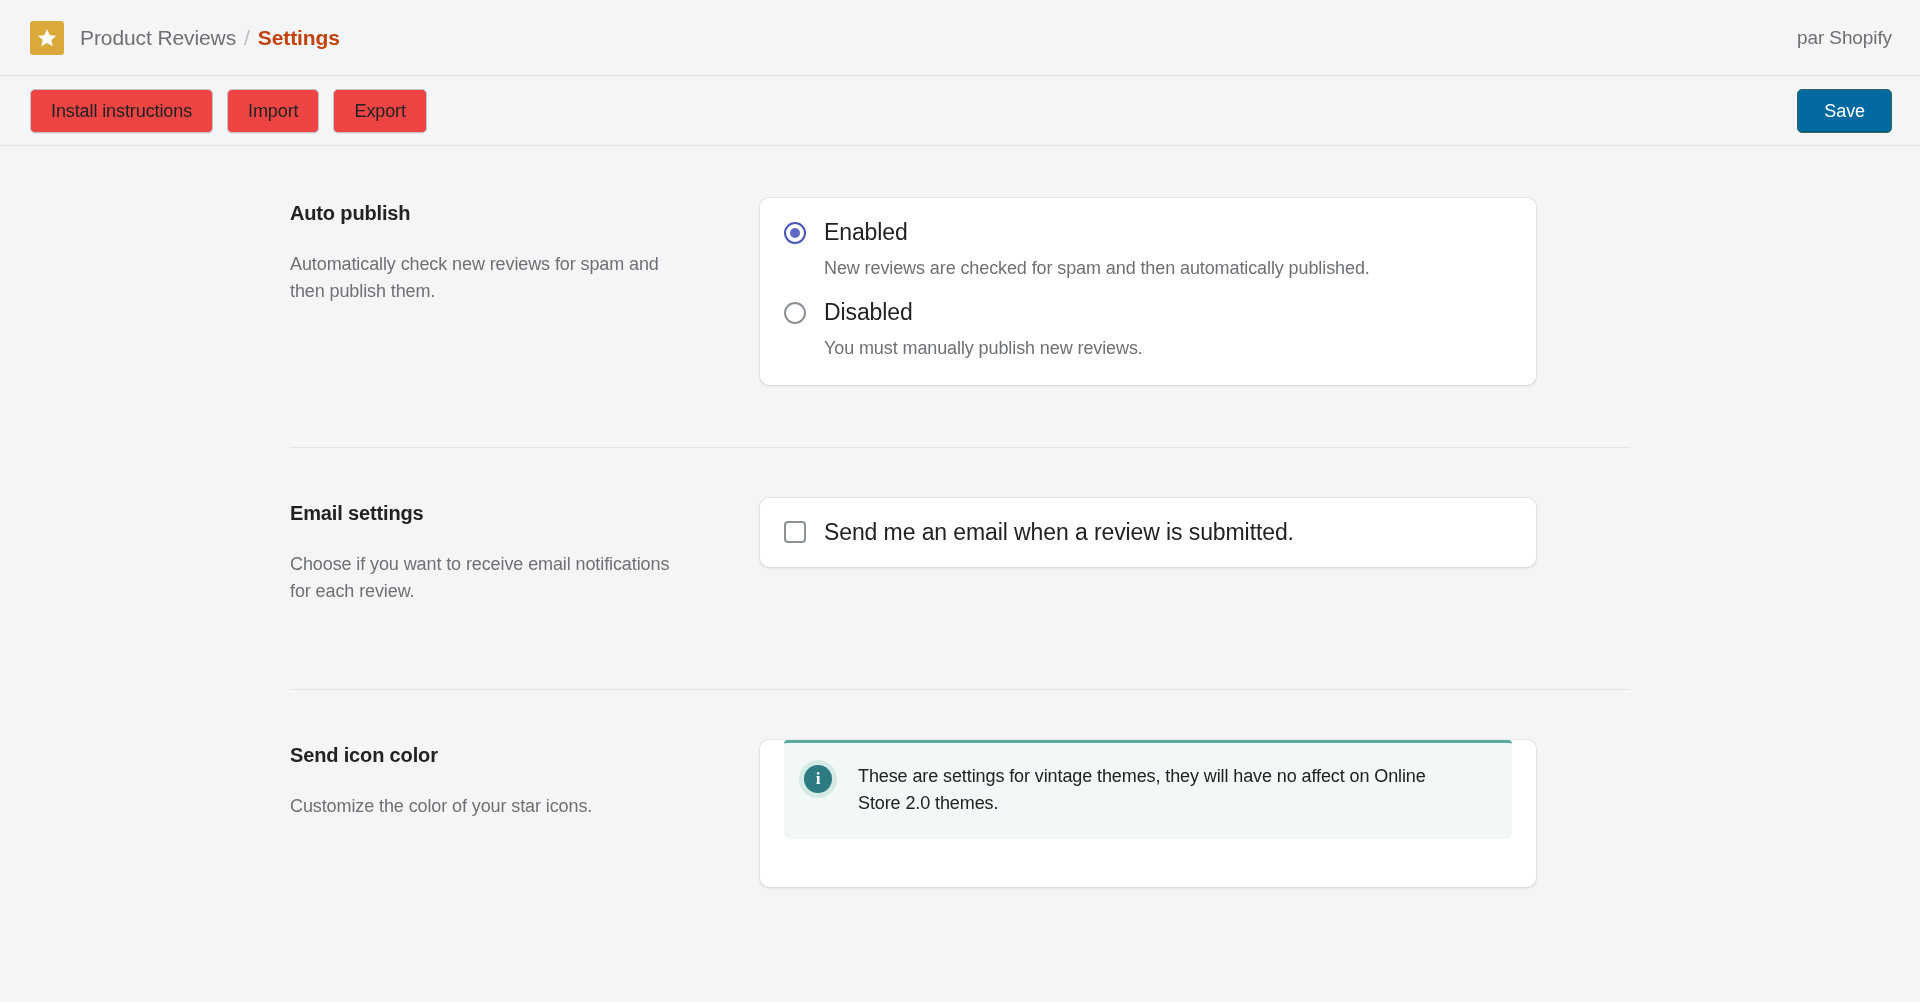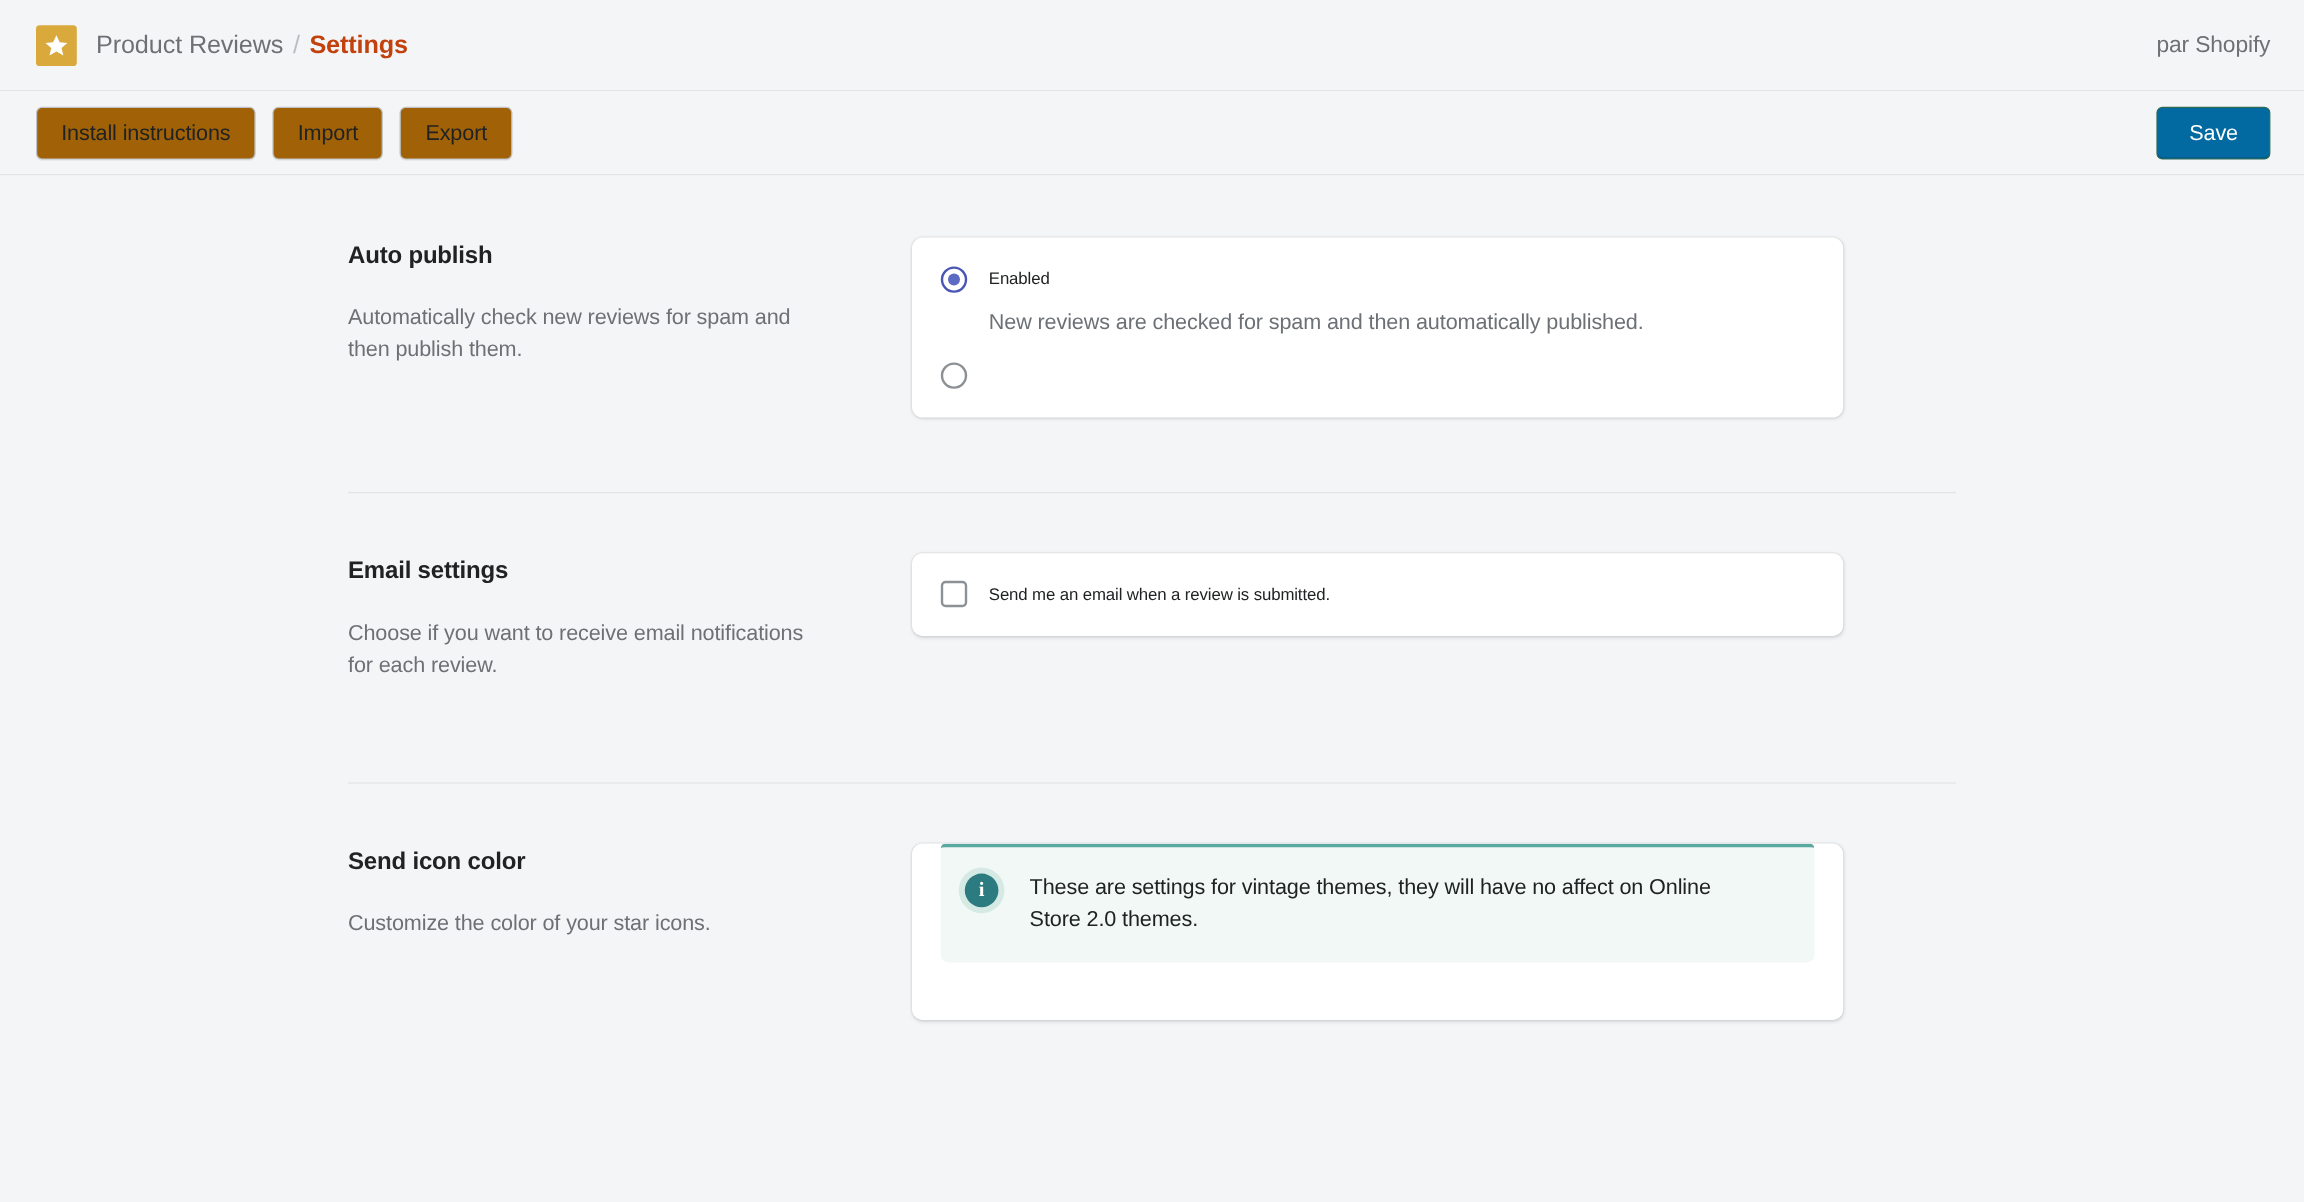--- a/index.html
+++ b/index.html
@@ -50,21 +50,21 @@
   .actionbar {
     height: 70px;
     display: flex;
     align-items: center;
     padding: 0 28px 0 30px;
     border-bottom: 1px solid #e3e4e6;
     background: #f4f5f6;
     gap: 14px;
   }
   .btn {
-    background: #a16207;
+    background: #ef4444;
     border: 1px solid #bfc3c7;
     border-radius: 5px;
     box-shadow: 0 1px 0 rgba(22,29,37,0.07);
     color: #202223;
     font-size: 18px;
     font-family: inherit;
     letter-spacing: -0.1px;
     padding: 0 20px;
     height: 44px;
     line-height: 42px;
@@ -154,21 +154,21 @@
     width: 22px; height: 22px;
     border-radius: 4px;
     border: 2px solid #8c9196;
     background: #fff;
     flex: 0 0 auto;
     margin-top: 1px;
     cursor: pointer;
   }
   .choice-body { margin-left: 18px; }
   .choice-label {
-    font-size: 14px;
+    font-size: 23px;
     color: #202223;
     letter-spacing: -0.1px;
     line-height: 25px;
     cursor: pointer;
   }
   .choice-help {
     font-size: 18px;
     color: #6d7175;
     letter-spacing: -0.1px;
     line-height: 26px;
@@ -243,20 +243,24 @@
       <div class="card">
         <div class="choice">
           <span class="radio checked"></span>
           <div class="choice-body">
             <div class="choice-label">Enabled</div>
             <div class="choice-help">New reviews are checked for spam and then automatically published.</div>
           </div>
         </div>
         <div class="choice">
           <span class="radio"></span>
+          <div class="choice-body">
+            <div class="choice-label">Disabled</div>
+            <div class="choice-help">You must manually publish new reviews.</div>
+          </div>
         </div>
       </div>
     </div>
   </div>
 
   <div style="height:62px"></div>
   <div class="section-divider"></div>
   <div style="height:50px"></div>
 
   <div class="section">

